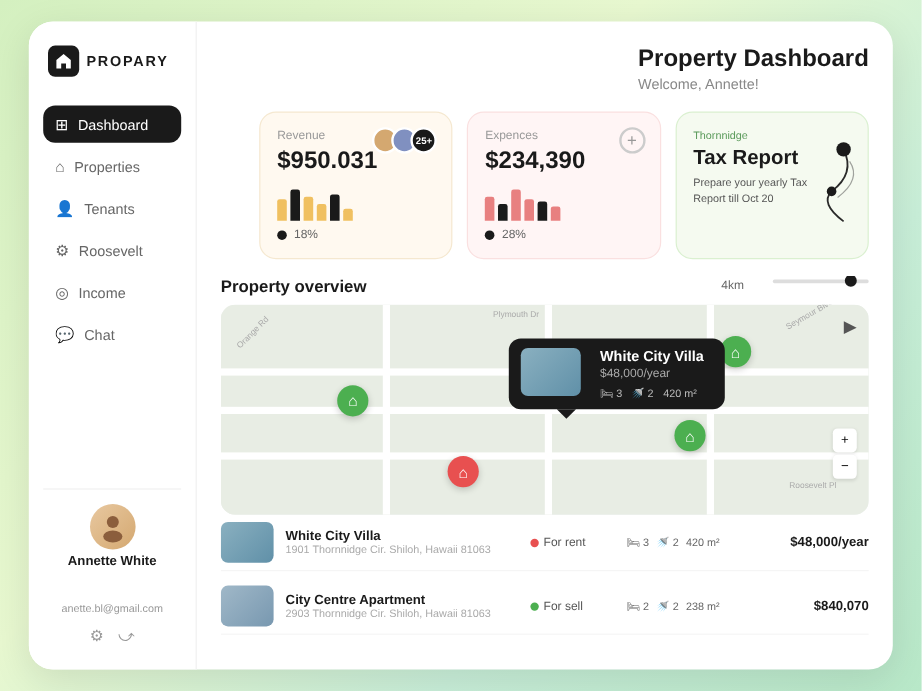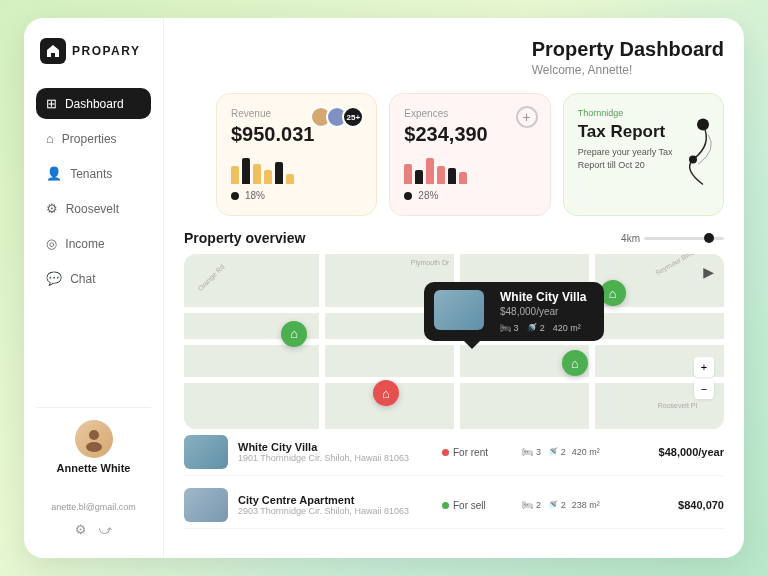--- a/index.html
+++ b/index.html
@@ -231,22 +231,22 @@
     .overview-section { flex: 1; overflow: hidden; display: flex; flex-direction: column; }
     .overview-header {
       display: flex;
       align-items: center;
       justify-content: space-between;
       margin-bottom: 8px;
     }
     .overview-title { font-size: 14px; font-weight: 700; color: #1a1a1a; }
     .distance-control {
       display: flex;
-      align-items: center;
-      gap: 4px;
+      align-items: flex-start;
+      gap: 24px;
       font-size: 10px;
       color: #666;
     }
     .distance-slider {
       width: 80px;
       height: 3px;
       background: #ddd;
       border-radius: 2px;
       position: relative;
     }

